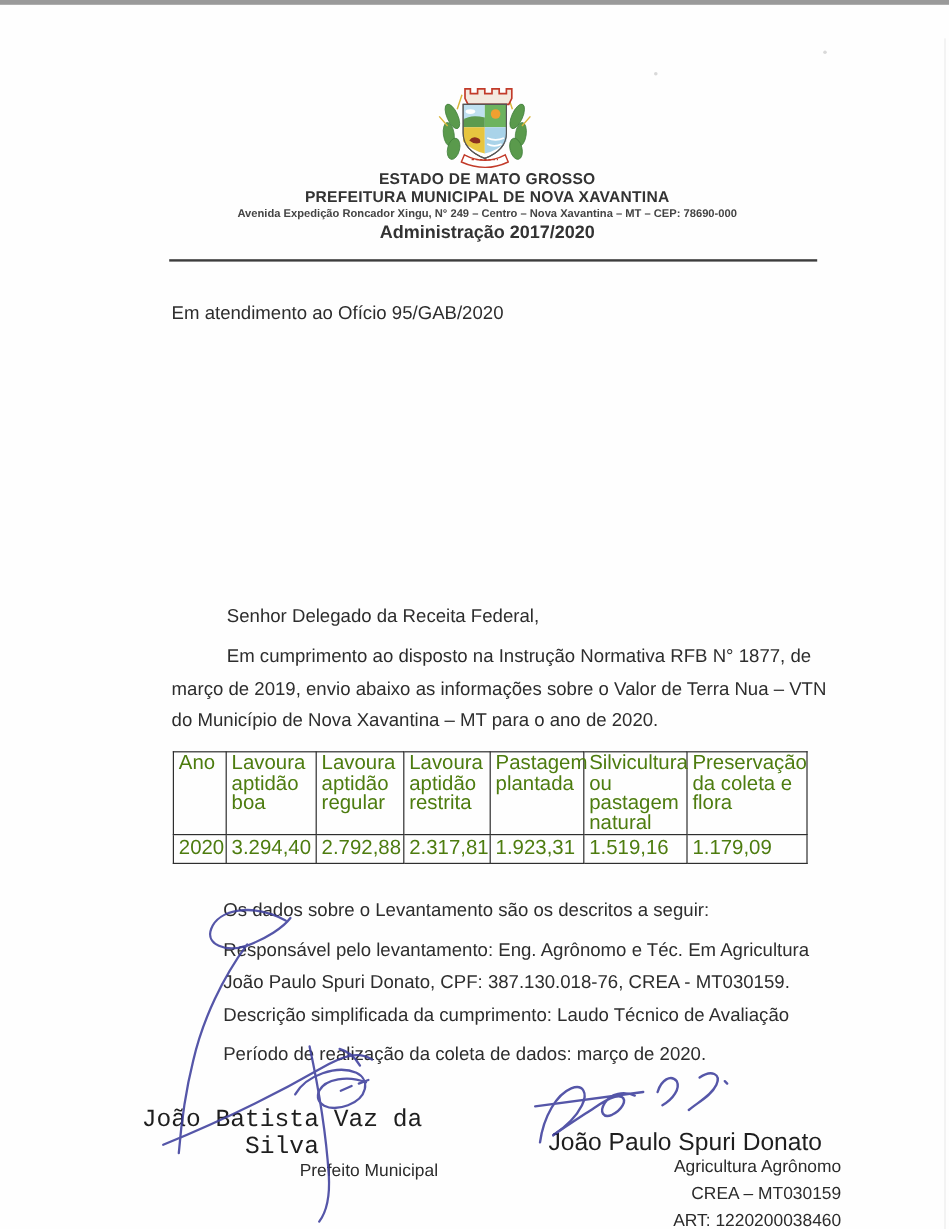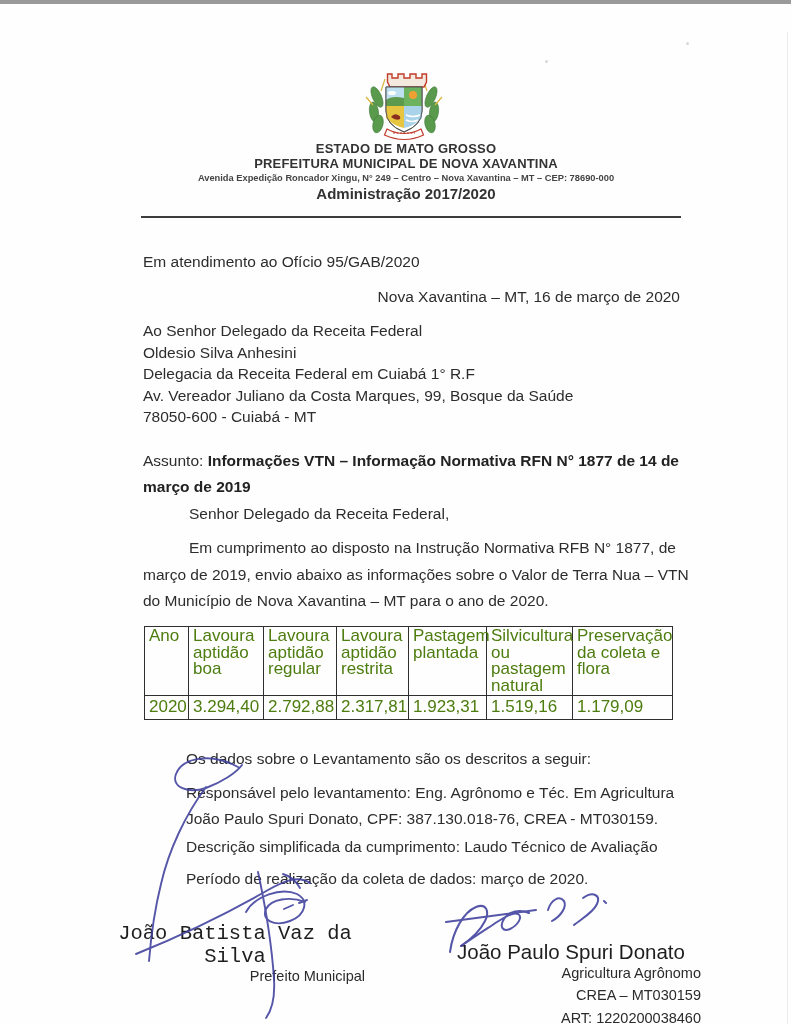--- a/index.html
+++ b/index.html
@@ -80,33 +80,22 @@
     </svg>
   </div>
 
   <div class="abs hdr-line hdr-org" style="top:137px;">ESTADO DE MATO GROSSO</div>
   <div class="abs hdr-line hdr-org" style="top:152px;">PREFEITURA MUNICIPAL DE NOVA XAVANTINA</div>
   <div class="abs hdr-line hdr-addr" style="top:169px;">Avenida Expedição Roncador Xingu, N° 249 – Centro – Nova Xavantina – MT – CEP: 78690-000</div>
   <div class="abs hdr-line hdr-admin" style="top:181px;">Administração 2017/2020</div>
   <div class="abs rule" style="top:212px;"></div>
 
   <div class="abs t" style="left:143px;top:249px;">Em atendimento ao Ofício 95/GAB/2020</div>
-  <div class="abs t" style="right:111px;top:284px;text-align:right;">Nova Xavantina – MT, 16 de março de 2020</div>
 
-  <div class="abs t recipient" style="left:143px;top:316px;">
-    <div>Ao Senhor Delegado da Receita Federal</div>
-    <div>Oldesio Silva Anhesini</div>
-    <div>Delegacia da Receita Federal em Cuiabá 1° R.F</div>
-    <div>Av. Vereador Juliano da Costa Marques, 99, Bosque da Saúde</div>
-    <div>78050-600 - Cuiabá - MT</div>
-  </div>
 
-  <div class="abs t subject" style="left:143px;top:444px;">
-    <span>Assunto: </span><b>Informações VTN – Informação Normativa RFN N° 1877 de 14 de março de 2019</b>
-  </div>
 
   <div class="abs t" style="left:189px;top:501px;">Senhor Delegado da Receita Federal,</div>
 
   <div class="abs t para" style="left:143px;top:531px;">Em cumprimento ao disposto na Instrução Normativa RFB N° 1877, de março de 2019, envio abaixo as informações sobre o Valor de Terra Nua – VTN do Município de Nova Xavantina – MT para o ano de 2020.</div>
 
   <table class="vtn abs" style="left:144px;top:622px;width:528px;">
     <colgroup>
       <col style="width:44px">
         <col style="width:75px">
         <col style="width:73px">

